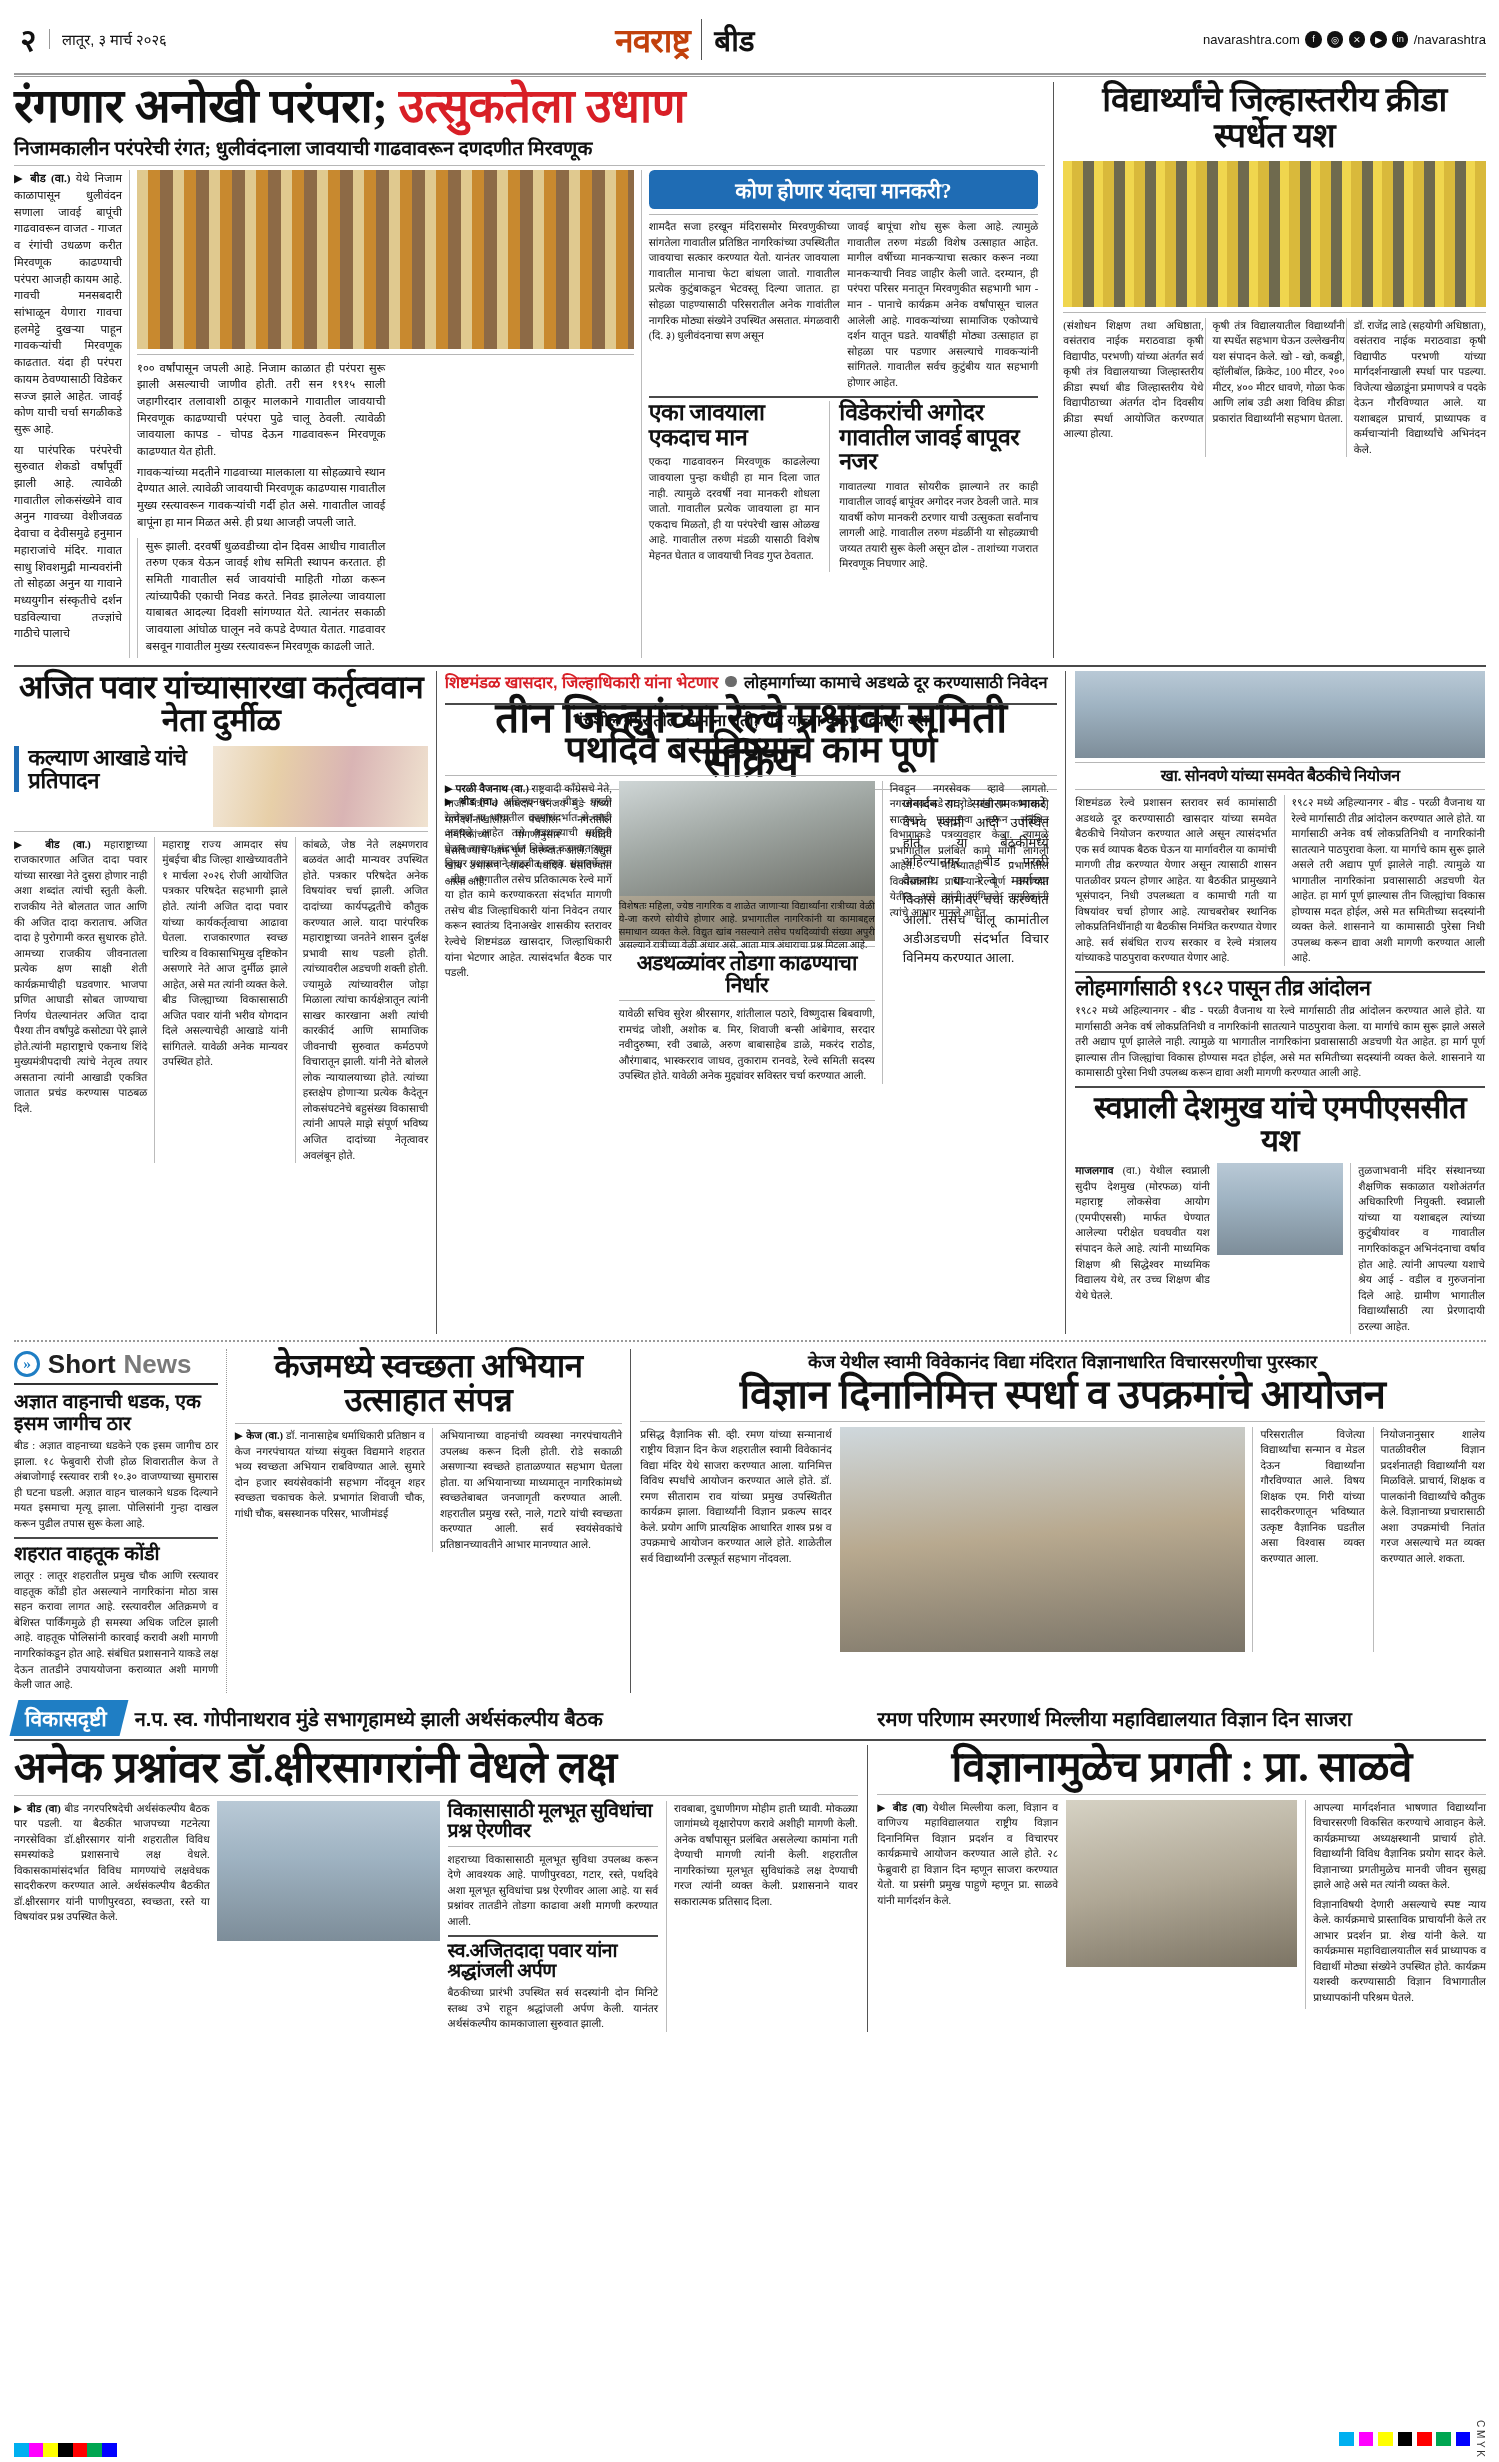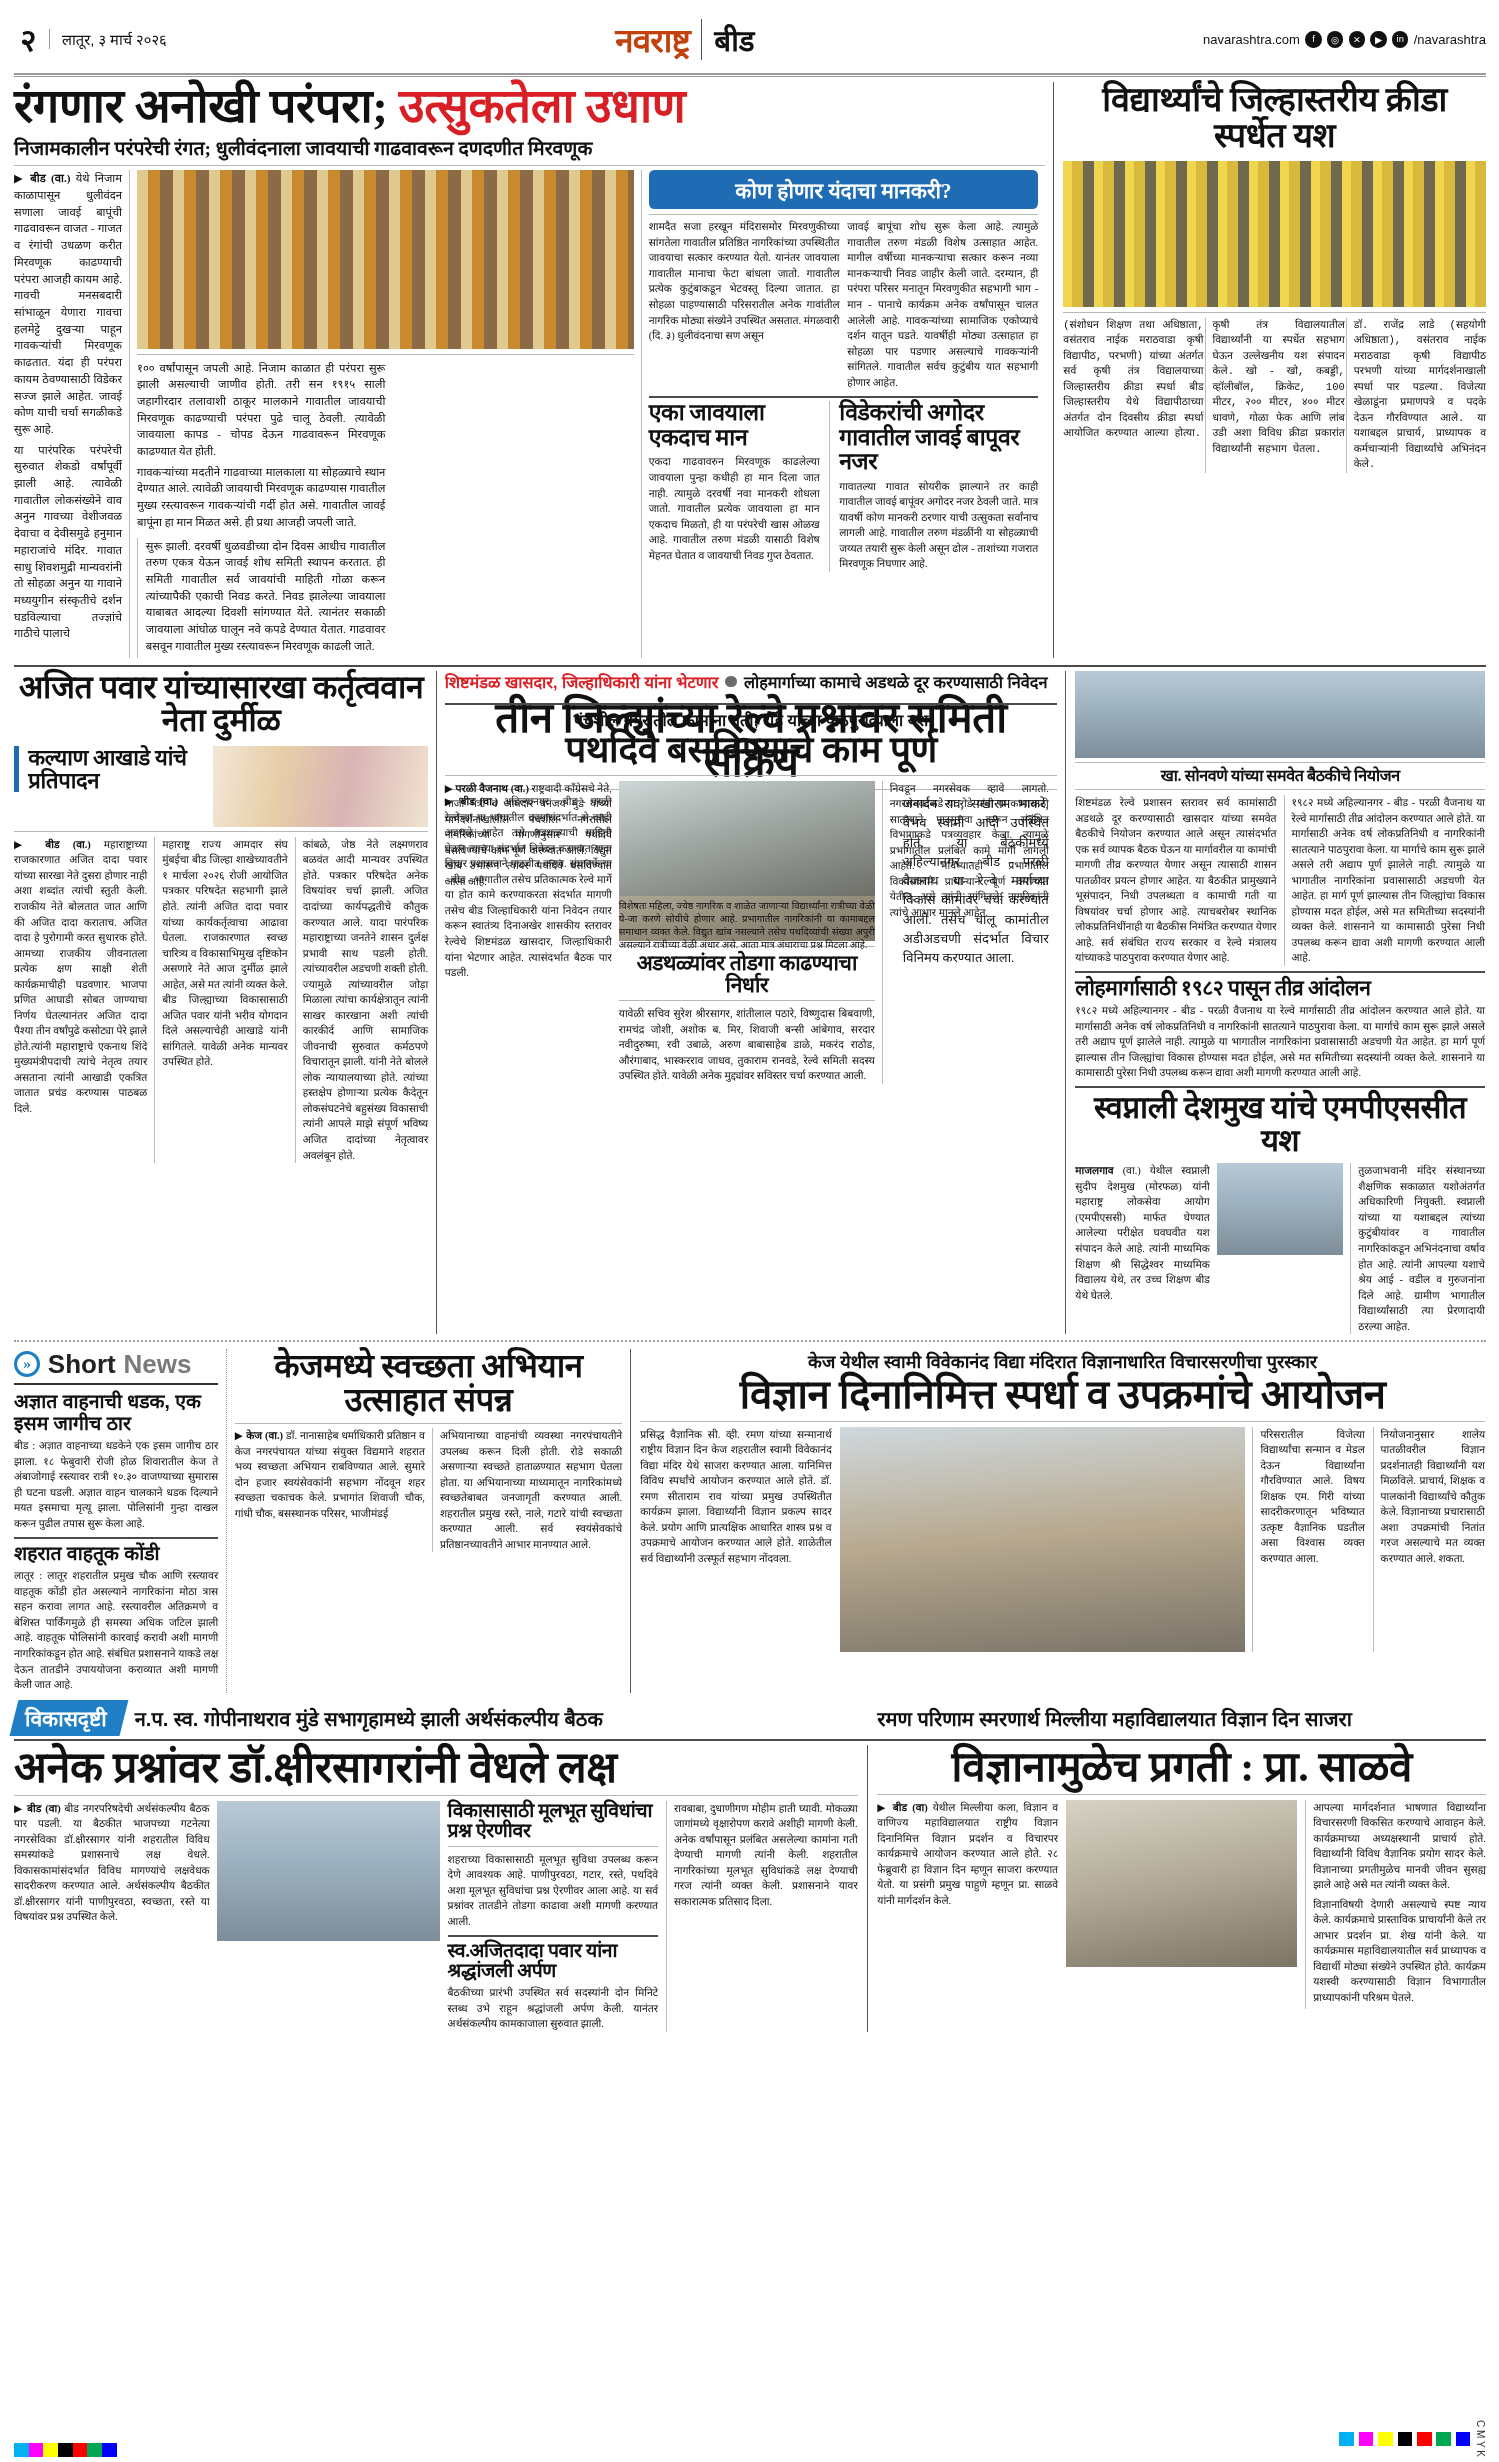--- a/index.html
+++ b/index.html
@@ -171,21 +171,21 @@
             </div>
           </div>
         </div>
       </div>
     </div>
 
     <div style="width:435px;padding-left:9.3px;">
       <div class="headline" style="font-size:34px;text-align:center;">विद्यार्थ्यांचे जिल्हास्तरीय क्रीडा स्पर्धेत यश</div>
       <div class="photo yellow" style="width:100%;height:146px;margin-top:7.8px;"></div>
       <div class="hrule"></div>
-      <div style="display:flex;gap:1px;font-family:Liberation Mono, monospace;">
+      <div style="display:flex;gap:1px;">
         <div class="body" style="width:33.3%;font-size:10.5px;">(संशोधन शिक्षण तथा अधिष्ठाता, वसंतराव नाईक मराठवाडा कृषी विद्यापीठ, परभणी) यांच्या अंतर्गत सर्व कृषी तंत्र विद्यालयाच्या जिल्हास्तरीय क्रीडा स्पर्धा बीड जिल्हास्तरीय येथे विद्यापीठाच्या अंतर्गत दोन दिवसीय क्रीडा स्पर्धा आयोजित करण्यात आल्या होत्या.</div>
         <div class="body vrule" style="width:33.3%;padding-left:7px;font-size:10.5px;">कृषी तंत्र विद्यालयातील विद्यार्थ्यांनी या स्पर्धेत सहभाग घेऊन उल्लेखनीय यश संपादन केले. खो - खो, कबड्डी, व्हॉलीबॉल, क्रिकेट, 100 मीटर, २०० मीटर, ४०० मीटर धावणे, गोळा फेक आणि लांब उडी अशा विविध क्रीडा प्रकारांत विद्यार्थ्यांनी सहभाग घेतला.</div>
         <div class="body vrule" style="width:33.3%;padding-left:7px;font-size:10.5px;">डॉ. राजेंद्र लाडे (सहयोगी अधिष्ठाता), वसंतराव नाईक मराठवाडा कृषी विद्यापीठ परभणी यांच्या मार्गदर्शनाखाली स्पर्धा पार पडल्या. विजेत्या खेळाडूंना प्रमाणपत्रे व पदके देऊन गौरविण्यात आले. या यशाबद्दल प्राचार्य, प्राध्यापक व कर्मचाऱ्यांनी विद्यार्थ्यांचे अभिनंदन केले.</div>
       </div>
     </div>
   </div>
 
   <div class="hrule-thick" style="margin-top:6.2px;"></div>
 
   <div style="display:flex;">

